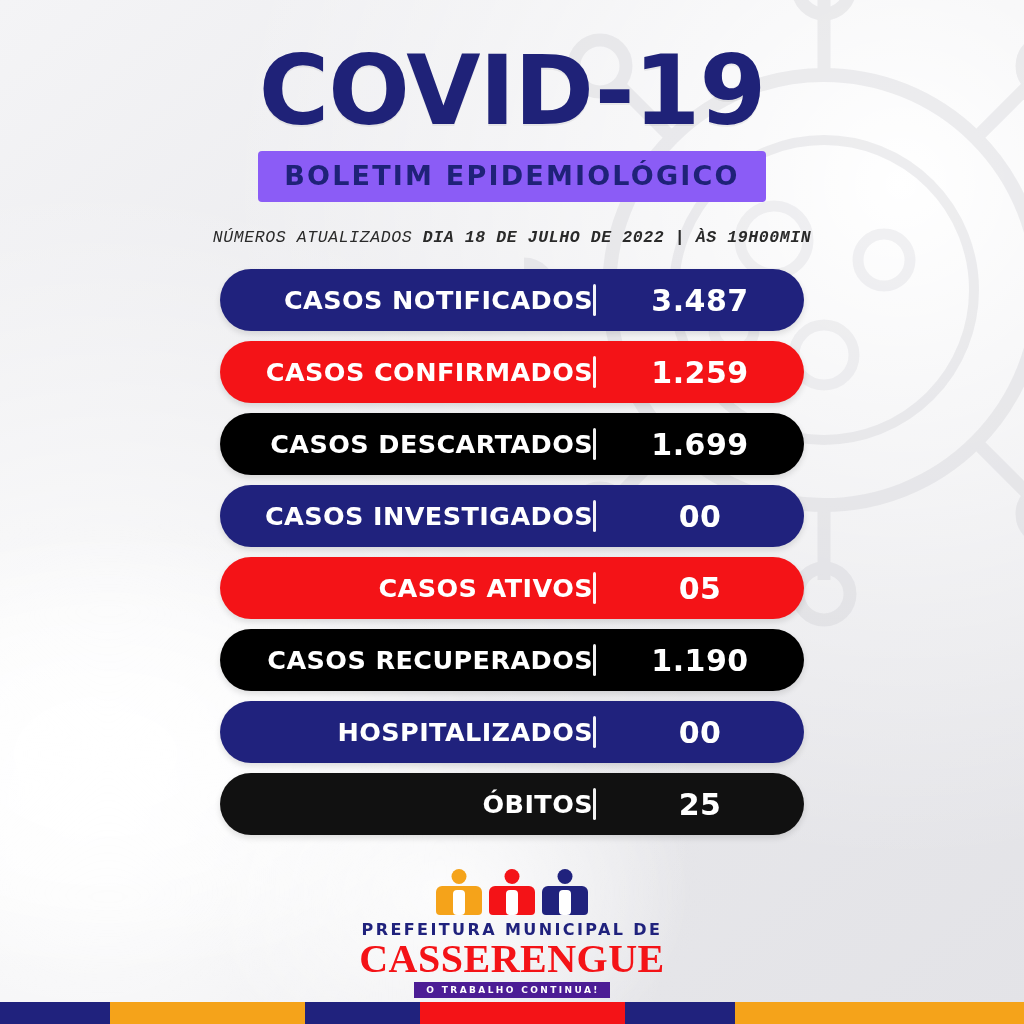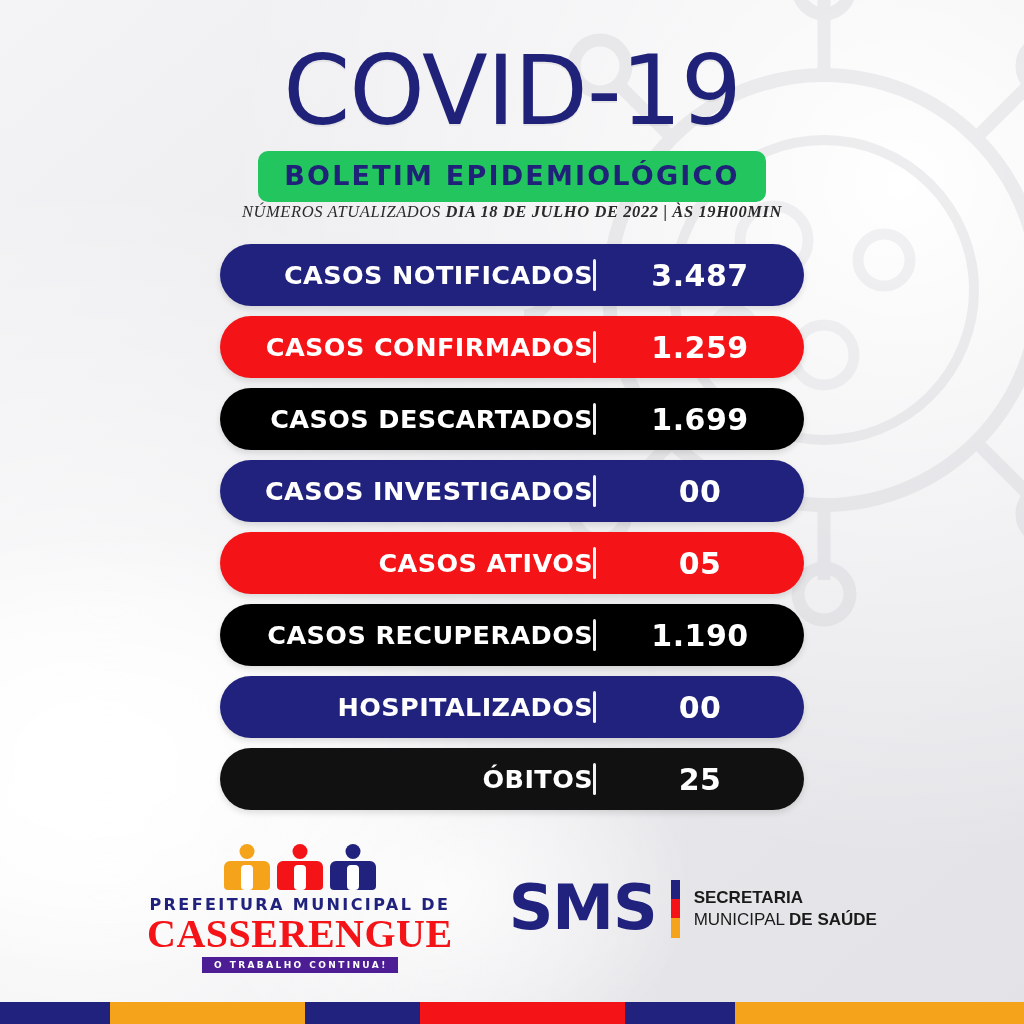--- a/index.html
+++ b/index.html
@@ -50,46 +50,47 @@
     width: 1024px; height: 1024px;
     display: flex;
     flex-direction: column;
     align-items: center;
   }
 
   .title {
     margin-top: 46px;
     font-size: 96px;
     line-height: 0.95;
-    font-weight: 400;
+    font-weight: 700;
     letter-spacing: -1px;
     color: #1f2278;
     font-family: "DejaVu Sans", sans-serif;
     text-shadow: 0 2px 0 rgba(0,0,0,0.06);
   }
 
   .subtitle-pill {
     margin-top: 14px;
-    background: #22c55e;
+    background: #8b5cf6;
     color: #1f2278;
     font-weight: 700;
     font-size: 27px;
     letter-spacing: 2.2px;
     padding: 9px 26px 11px;
-    border-radius: 10px;
+    border-radius: 4px;
     font-family: "DejaVu Sans", sans-serif;
   }
 
   .updated {
+    margin-top: 26px;
     font-size: 16.5px;
     letter-spacing: 0.6px;
     color: #2a2a2a;
     font-weight: 700;
     font-style: italic;
-    font-family: Liberation Serif, serif;
+    font-family: Liberation Mono, monospace;
   }
   .updated .light { font-weight: 400; font-style: italic; }
 
   .rows {
     margin-top: 22px;
     width: 584px;
     display: flex;
     flex-direction: column;
     gap: 10px;
   }
@@ -325,32 +326,20 @@
         <div class="fig f-blue">
           <span class="head"></span>
             <span class="body"></span>
         </div>
       </div>
       <div class="pref-top">PREFEITURA MUNICIPAL DE</div>
       <div class="pref-main">CASSERENGUE</div>
       <div class="pref-bottom">O TRABALHO CONTINUA!</div>
     </div>
 
-    <div class="sms-logo">
-      <div class="sms-word">SMS</div>
-      <div class="sms-bars">
-        <span style="background:#20227d"></span>
-        <span style="background:#f41317"></span>
-        <span style="background:#f5a31a"></span>
-      </div>
-      <div class="sms-text">
-        <span class="l1">SECRETARIA</span>
-        <span class="l2"><span class="muni">MUNICIPAL </span><span class="bold">DE SAÚDE</span></span>
-      </div>
-    </div>
 
   </div>
 
 </div>
 
 <div class="stripe">
   <span style="width:110px;background:#20227d"></span>
   <span style="width:195px;background:#f5a31a"></span>
   <span style="width:115px;background:#20227d"></span>
   <span style="width:205px;background:#f41317"></span>

